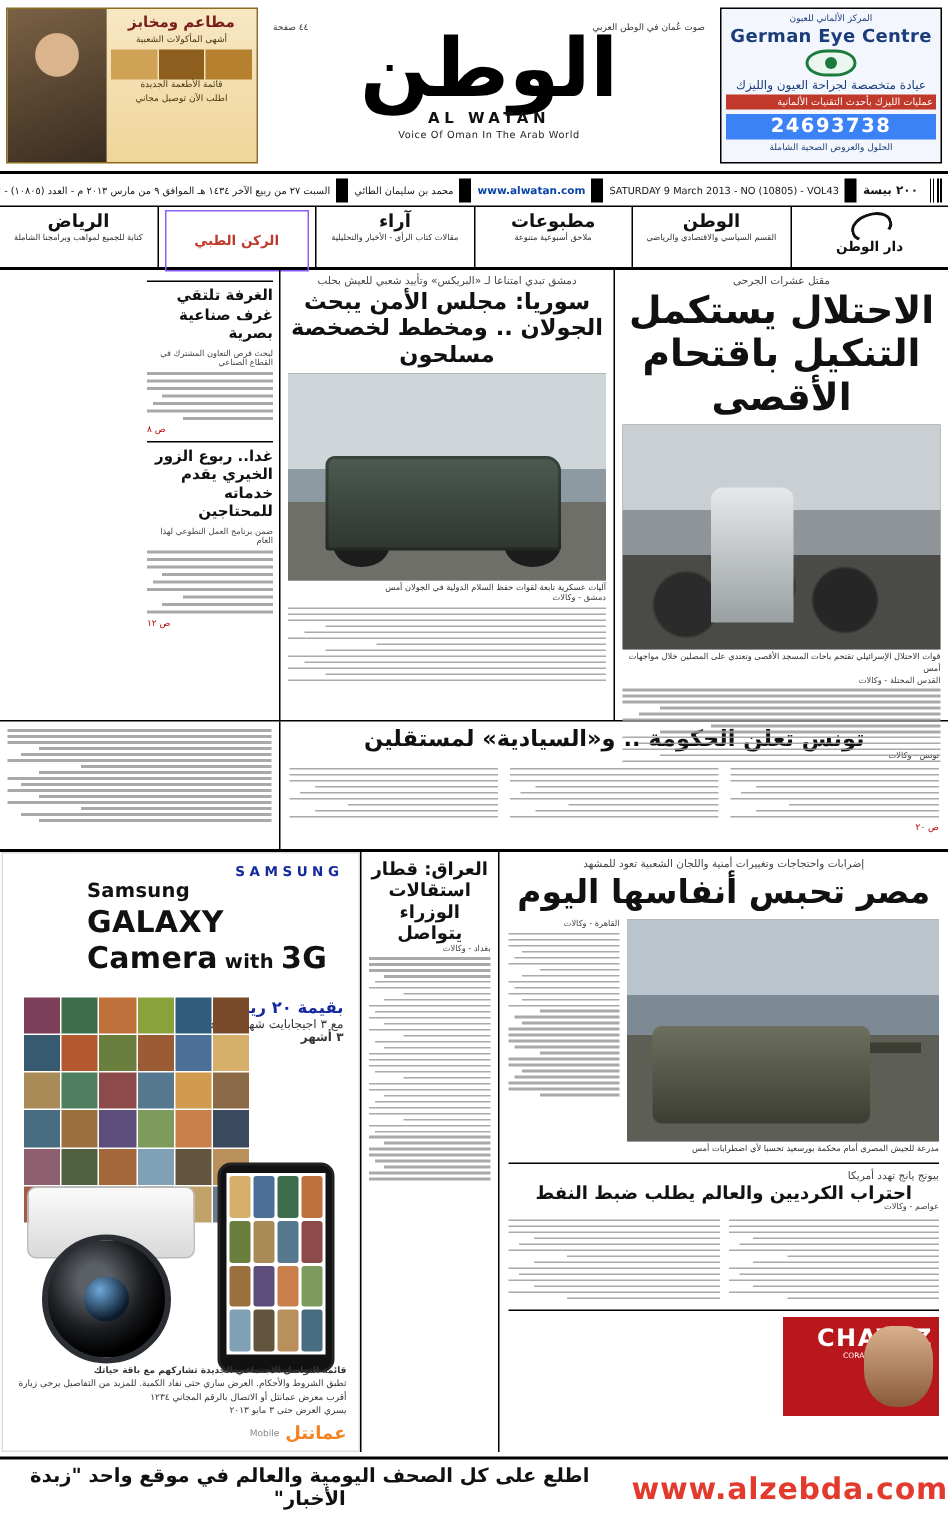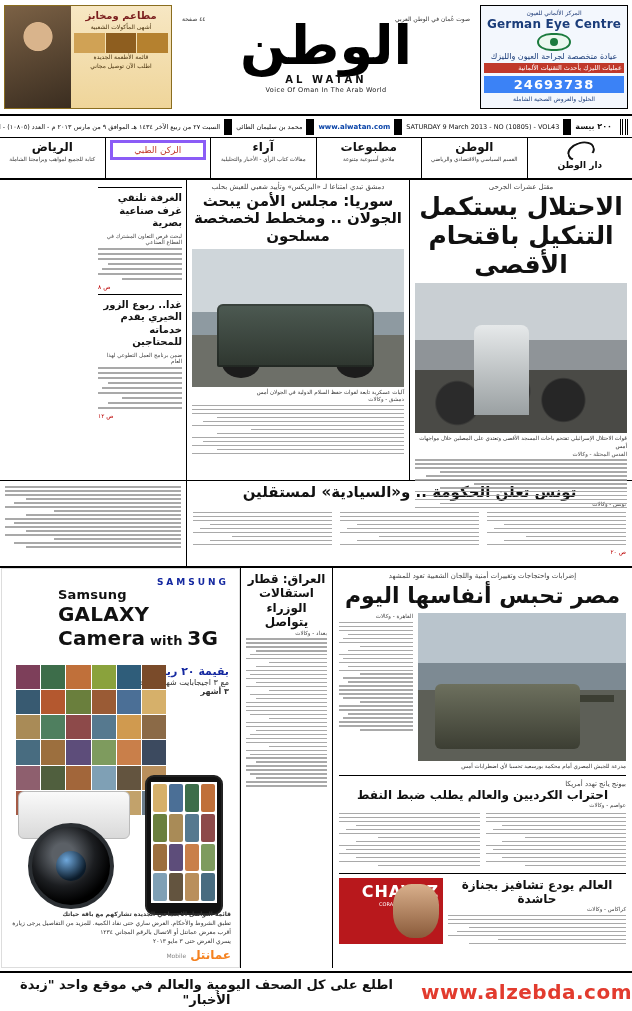--- a/index.html
+++ b/index.html
@@ -102,21 +102,21 @@
   
   .navbar {
     position:absolute; left:0; top:138px; width:632px; height:42px;
     border-bottom:2px solid #000; display:flex; align-items:stretch;
   }
   .navcell { flex:1; border-left:1px solid #000; padding:2px 4px; position:relative; }
   .navcell:last-child{ border-left:none;}
   .navcell .t { font-size:12px; font-weight:bold; text-align:center; }
   .navcell .s { font-size:5.5px; color:#333; text-align:center; line-height:1.35; margin-top:2px;}
   .navcell.ad { background:#fff; }
-  .navcell.ad .box { border:3px solid #8b5cf6; height:20px; display:flex; align-items:center; justify-content:center; font-size:9px; font-weight:normal; color:#c0392b;}
+  .navcell.ad .box { border:1px solid #8b5cf6; height:41px; display:flex; align-items:center; justify-content:center; font-size:9px; font-weight:bold; color:#c0392b;}
   .dish { width:26px;height:20px;margin:0 auto; position:relative;}
   .dish:before{content:"";position:absolute;left:0;top:2px;width:24px;height:14px;border-radius:50% 50% 45% 45%;border:2px solid #111;border-bottom-color:transparent;transform:rotate(-18deg);}
 
   
   .content { position:absolute; left:0; top:180px; width:632px; height:831px; }
 
   .colwrap { display:flex; width:632px; }
   .vline { width:1px; background:#000; }
 
   
@@ -567,34 +567,20 @@
                   <i></i>
                   <i></i>
                 </div>
             </div>
           </div>
         </div>
 
         <div class="hr1" style="margin:4px 0"></div>
 
         <div style="display:flex;gap:5px;">
-          <div style="flex:1">
-            <div class="headline-m ar center">العالم يودع تشافيز بجنازة حاشدة</div>
-            <div class="smallcap ar">كراكاس - وكالات</div>
-            <div class="lines dense">
-                <i></i>
-                <i></i>
-                <i></i>
-                <i></i>
-                <i></i>
-                <i></i>
-                <i></i>
-                <i></i>
-              </div>
-          </div>
           <div class="chavez-ad" style="width:104px;height:66px;padding:4px">
             <div class="name">CHAVEZ</div>
             <div style="font-size:5px">CORAZON DE MI PATRIA</div>
             <div class="face"></div>
           </div>
         </div>
       </div>
 
       <div style="width:92px;padding:4px 5px;border-left:1px solid #000;">
         <div class="headline-m ar center">العراق: قطار استقالات الوزراء يتواصل</div>

